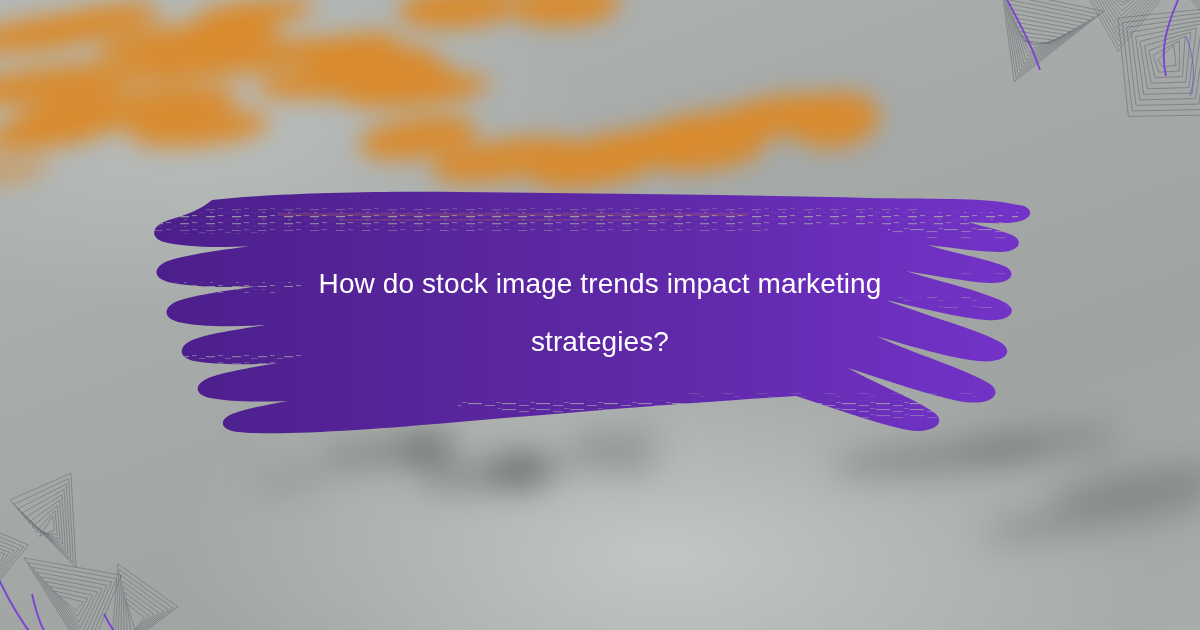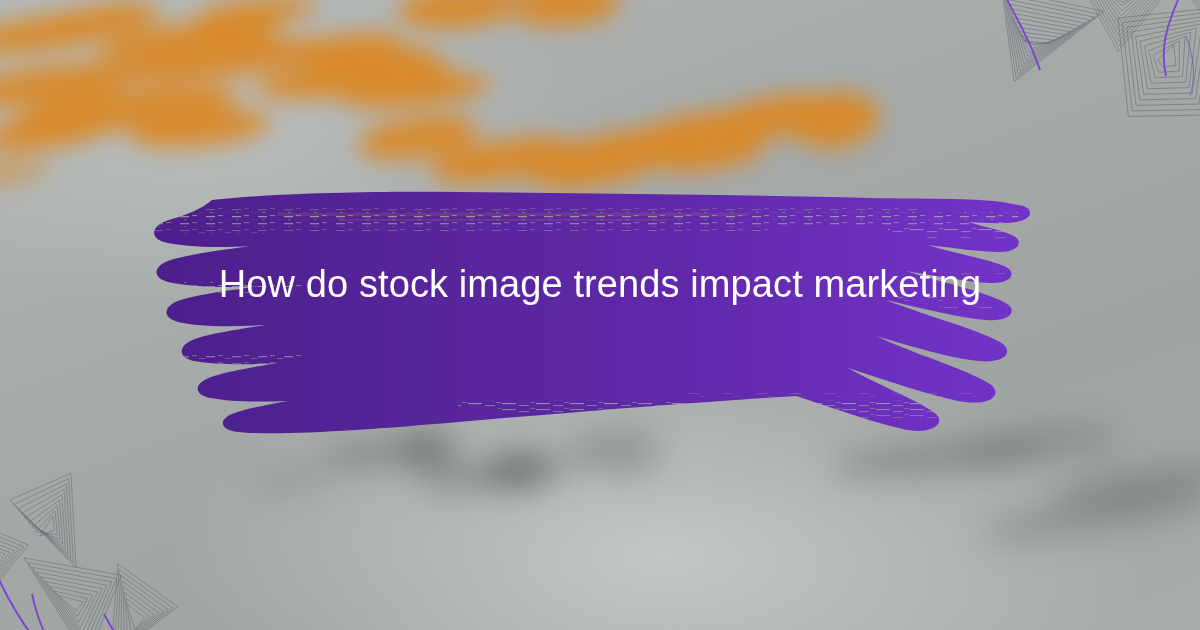--- a/index.html
+++ b/index.html
@@ -80,21 +80,21 @@
   .title-block {
     position: absolute;
     left: 150px;
     top: 255px;
     width: 900px;
     text-align: center;
     z-index: 12;
   }
   .title-line {
     color: #ffffff;
-    font-size: 38px;
+    font-size: 28px;
     line-height: 58px;
     font-weight: 400;
     letter-spacing: 0.1px;
     white-space: nowrap;
   }
 </style>
 </head>
 <body>
 
 <div class="canvas">
@@ -408,15 +408,16 @@
         <g opacity="0.5">
           <rect x="150" y="27" width="470" height="3" fill="#d98a2b" opacity="0.35"></rect>
           <rect x="210" y="33" width="330" height="2" fill="#d98a2b" opacity="0.3"></rect>
         </g>
       </g>
     </svg>
   </div>
 
   <div class="title-block">
     <div class="title-line">How do stock image trends impact marketing</div>
+    <div class="title-line">strategies?</div>
   </div>
 
 </div>
 
 </body></html>

